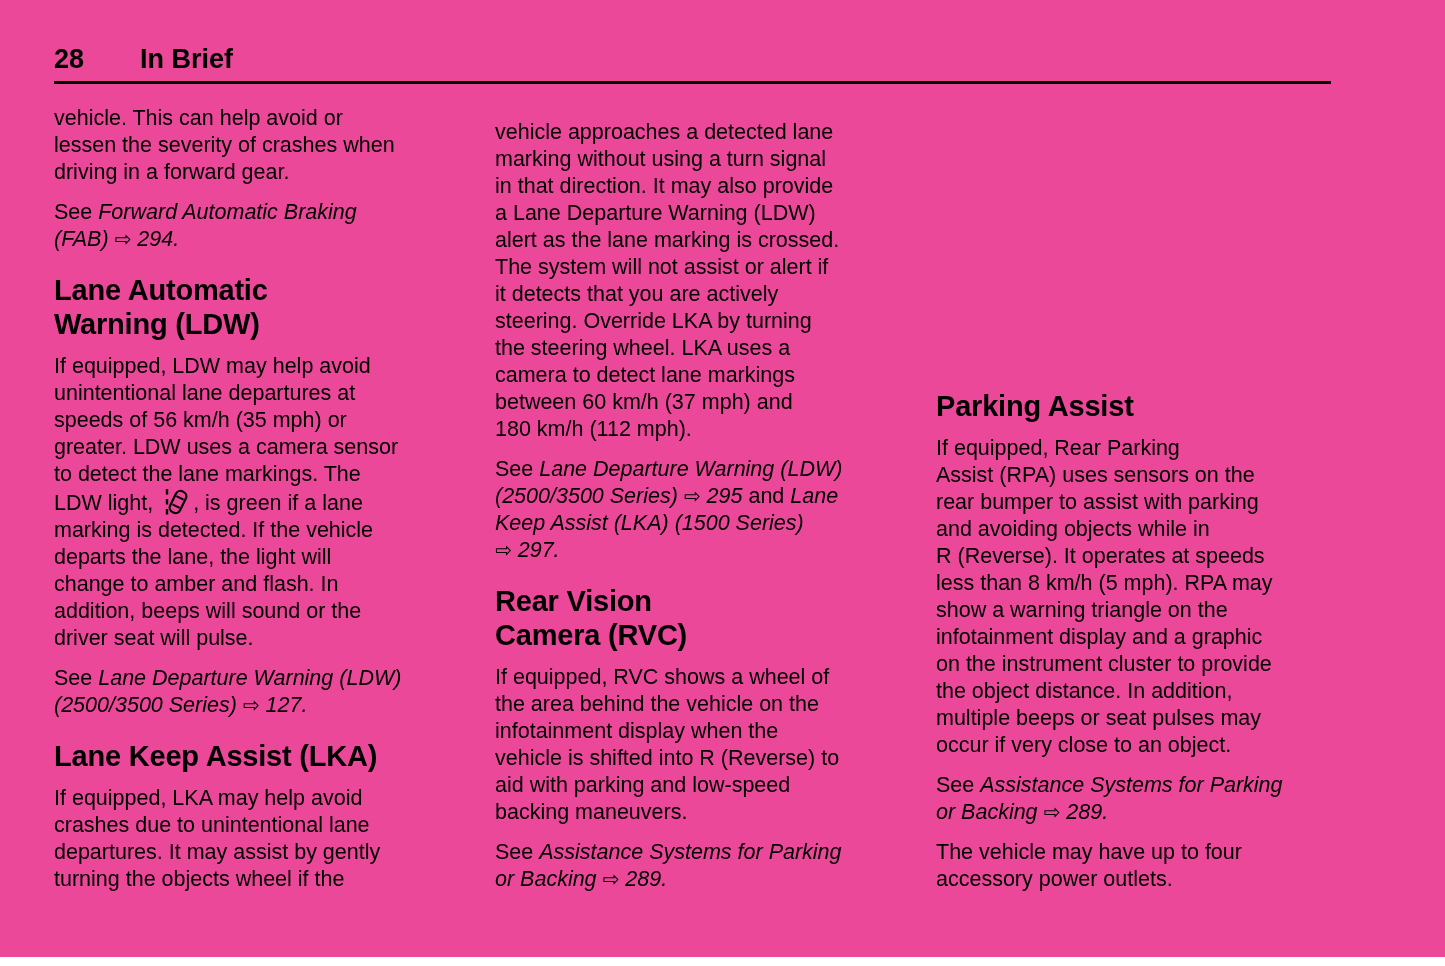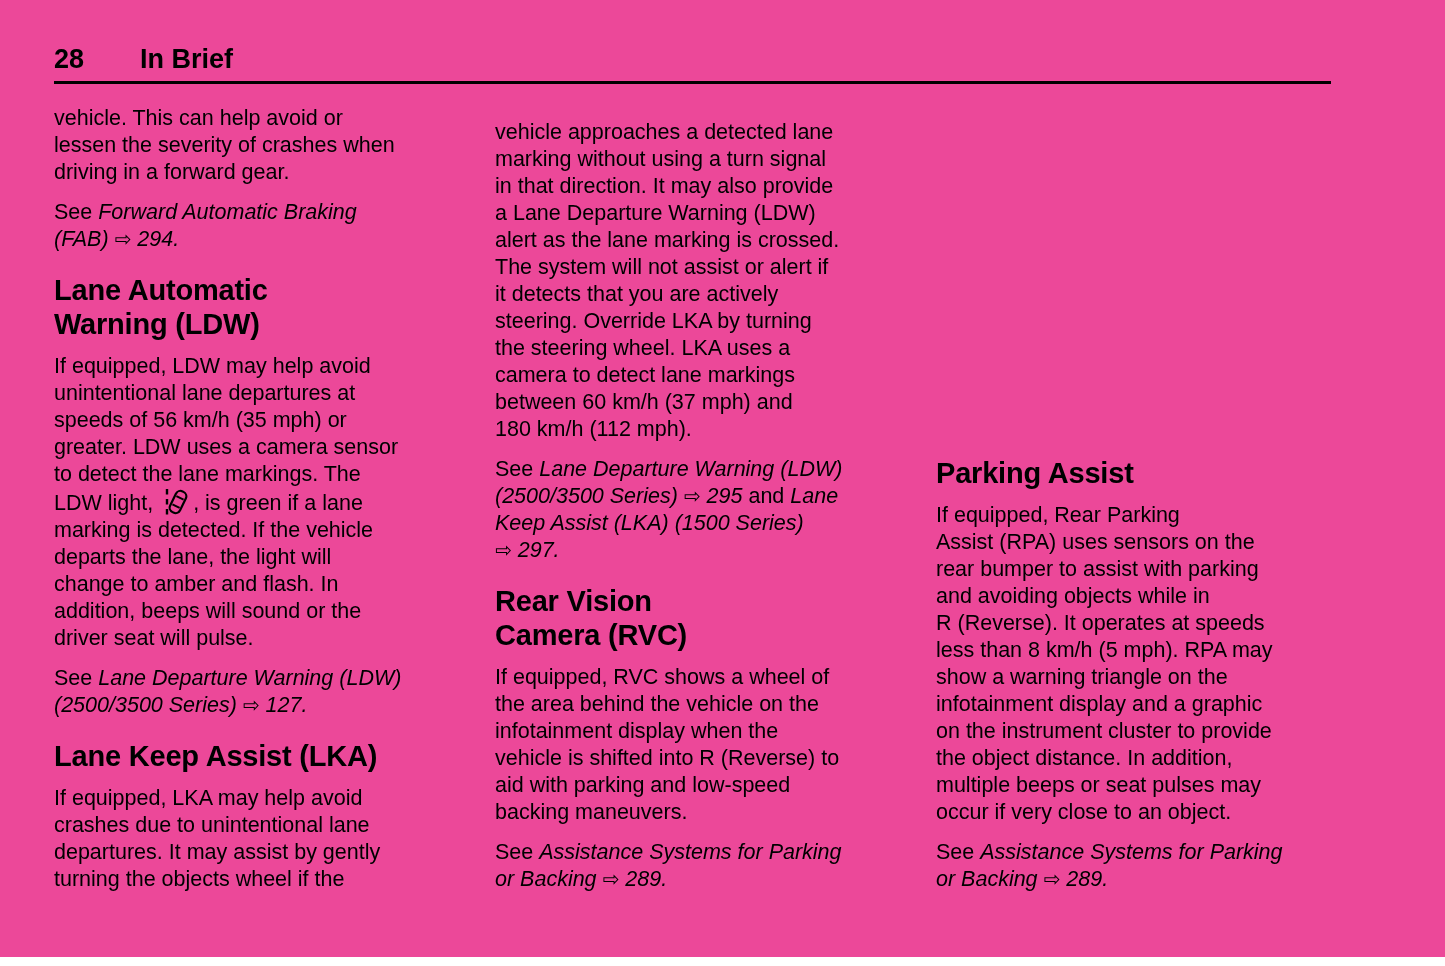--- a/index.html
+++ b/index.html
@@ -117,15 +117,17 @@
 R (Reverse). It operates at speeds
 less than 8 km/h (5 mph). RPA may
 show a warning triangle on the
 infotainment display and a graphic
 on the instrument cluster to provide
 the object distance. In addition,
 multiple beeps or seat pulses may
 occur if very close to an object.</span></p>
         <p class="xref"><span>See </span><em>Assistance Systems for Parking
 or Backing</em><span> </span><span class="xref-arrow">⇨</span><span> </span><em>289.</em></p>
+        <p class="body"><span>The vehicle may have up to four
+accessory power outlets.</span></p>
       </section>
   </div>
 </div>
 
 </body></html>

